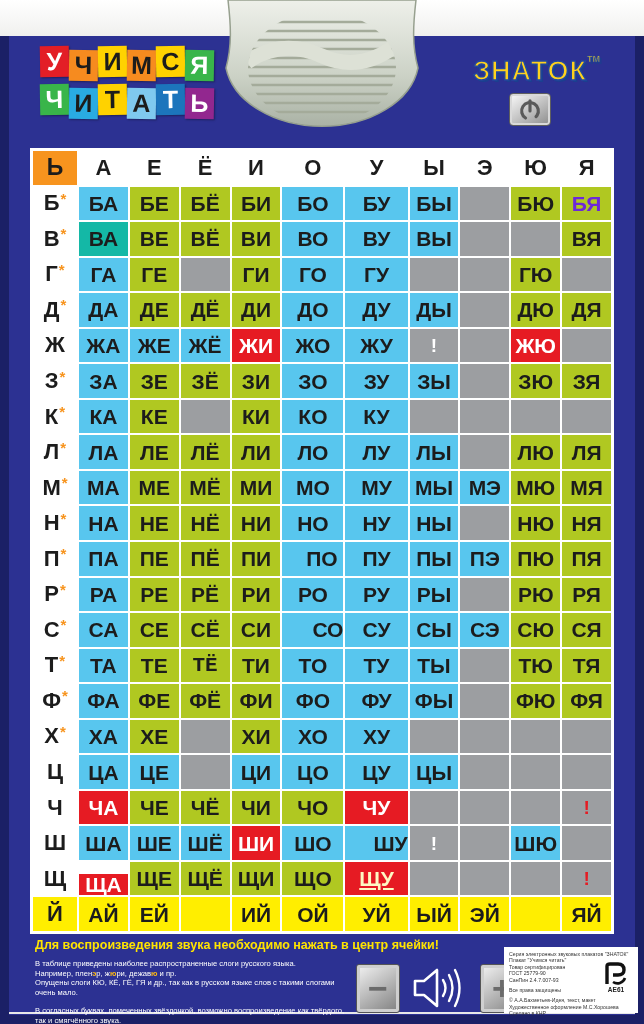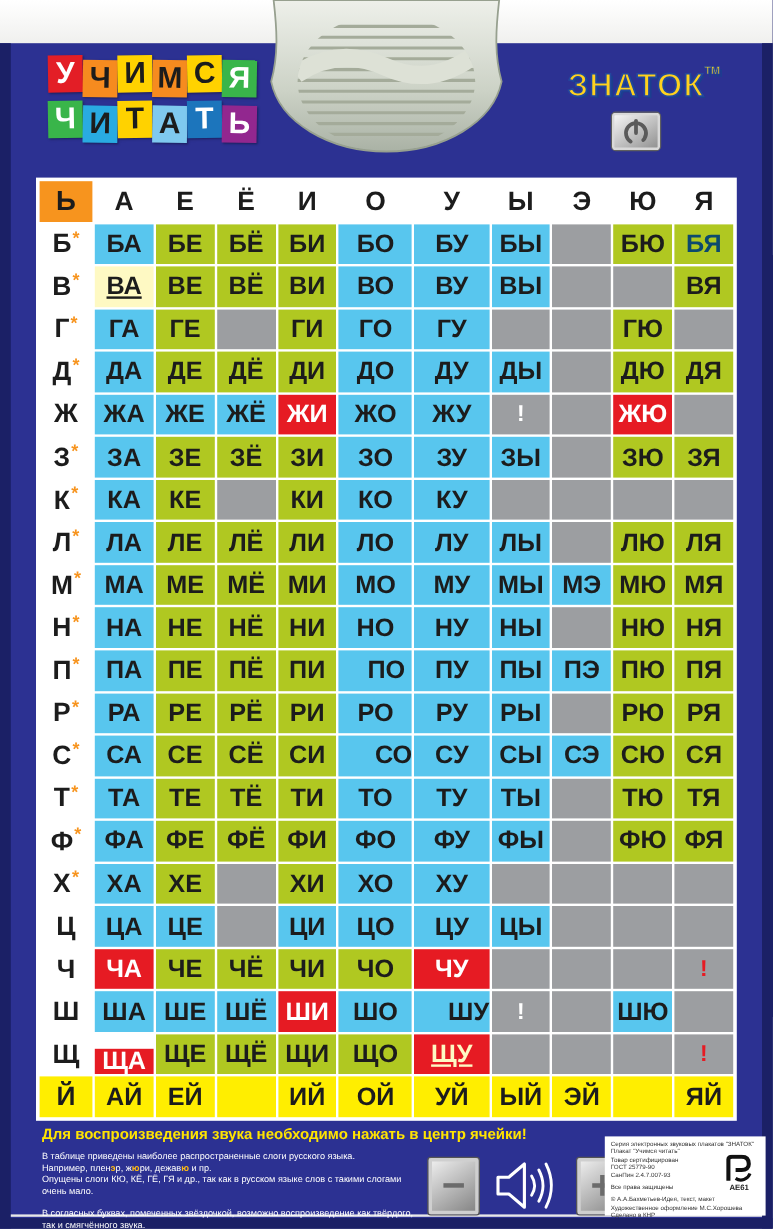--- a/index.html
+++ b/index.html
@@ -150,26 +150,26 @@
       </div>
       <div class="cell" style="background: rgb(88, 198, 238); color: rgb(28, 28, 28);">БА</div>
       <div class="cell" style="background: rgb(176, 200, 33); color: rgb(28, 28, 28);">БЕ</div>
       <div class="cell" style="background: rgb(176, 200, 33); color: rgb(28, 28, 28);">БЁ</div>
       <div class="cell" style="background: rgb(176, 200, 33); color: rgb(28, 28, 28);">БИ</div>
       <div class="cell" style="background: rgb(88, 198, 238); color: rgb(28, 28, 28);">БО</div>
       <div class="cell" style="background: rgb(88, 198, 238); color: rgb(28, 28, 28);">БУ</div>
       <div class="cell" style="background: rgb(88, 198, 238); color: rgb(28, 28, 28);">БЫ</div>
       <div class="cell" style="background: rgb(156, 158, 161); color: rgb(28, 28, 28);"></div>
       <div class="cell" style="background: rgb(176, 200, 33); color: rgb(28, 28, 28);">БЮ</div>
-      <div class="cell" style="background: rgb(176, 200, 33); color: #0c4a6e;">БЯ</div>
+      <div class="cell" style="background: rgb(176, 200, 33); color: #6d28d9;">БЯ</div>
       <div class="cell label">
         <span>В</span>
         <span class="star">*</span>
       </div>
-      <div class="cell" style="background: #fef9c3; color: rgb(28, 28, 28); text-decoration: underline;">ВА</div>
+      <div class="cell" style="background: #14b8a6; color: rgb(28, 28, 28);">ВА</div>
       <div class="cell" style="background: rgb(176, 200, 33); color: rgb(28, 28, 28);">ВЕ</div>
       <div class="cell" style="background: rgb(176, 200, 33); color: rgb(28, 28, 28);">ВЁ</div>
       <div class="cell" style="background: rgb(176, 200, 33); color: rgb(28, 28, 28);">ВИ</div>
       <div class="cell" style="background: rgb(88, 198, 238); color: rgb(28, 28, 28);">ВО</div>
       <div class="cell" style="background: rgb(88, 198, 238); color: rgb(28, 28, 28);">ВУ</div>
       <div class="cell" style="background: rgb(88, 198, 238); color: rgb(28, 28, 28);">ВЫ</div>
       <div class="cell" style="background: rgb(156, 158, 161); color: rgb(28, 28, 28);"></div>
       <div class="cell" style="background: rgb(156, 158, 161); color: rgb(28, 28, 28);"></div>
       <div class="cell" style="background: rgb(176, 200, 33); color: rgb(28, 28, 28);">ВЯ</div>
       <div class="cell label">
@@ -324,21 +324,21 @@
       <div class="cell" style="background: rgb(88, 198, 238); color: rgb(28, 28, 28);">СЫ</div>
       <div class="cell" style="background: rgb(88, 198, 238); color: rgb(28, 28, 28);">СЭ</div>
       <div class="cell" style="background: rgb(176, 200, 33); color: rgb(28, 28, 28);">СЮ</div>
       <div class="cell" style="background: rgb(176, 200, 33); color: rgb(28, 28, 28);">СЯ</div>
       <div class="cell label">
         <span>Т</span>
         <span class="star">*</span>
       </div>
       <div class="cell" style="background: rgb(88, 198, 238); color: rgb(28, 28, 28);">ТА</div>
       <div class="cell" style="background: rgb(176, 200, 33); color: rgb(28, 28, 28);">ТЕ</div>
-      <div class="cell" style="background: rgb(176, 200, 33); color: rgb(28, 28, 28);">ТЁ</div>
+      <div class="cell" style="background: rgb(176, 200, 33); color: rgb(28, 28, 28); font-family: Liberation Mono, monospace;">ТЁ</div>
       <div class="cell" style="background: rgb(176, 200, 33); color: rgb(28, 28, 28);">ТИ</div>
       <div class="cell" style="background: rgb(88, 198, 238); color: rgb(28, 28, 28);">ТО</div>
       <div class="cell" style="background: rgb(88, 198, 238); color: rgb(28, 28, 28);">ТУ</div>
       <div class="cell" style="background: rgb(88, 198, 238); color: rgb(28, 28, 28);">ТЫ</div>
       <div class="cell" style="background: rgb(156, 158, 161); color: rgb(28, 28, 28);"></div>
       <div class="cell" style="background: rgb(176, 200, 33); color: rgb(28, 28, 28); text-align: center;">ТЮ</div>
       <div class="cell" style="background: rgb(176, 200, 33); color: rgb(28, 28, 28);">ТЯ</div>
       <div class="cell label">
         <span>Ф</span>
         <span class="star">*</span>

